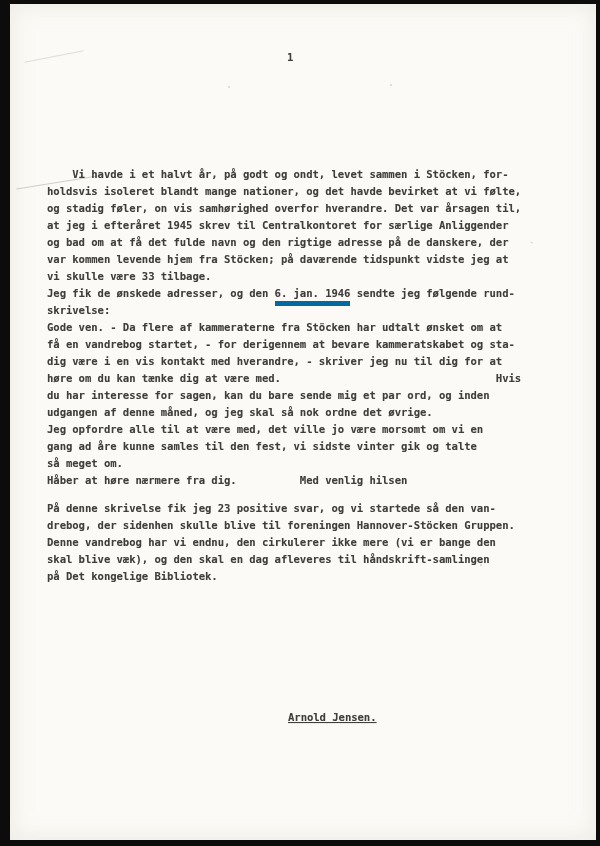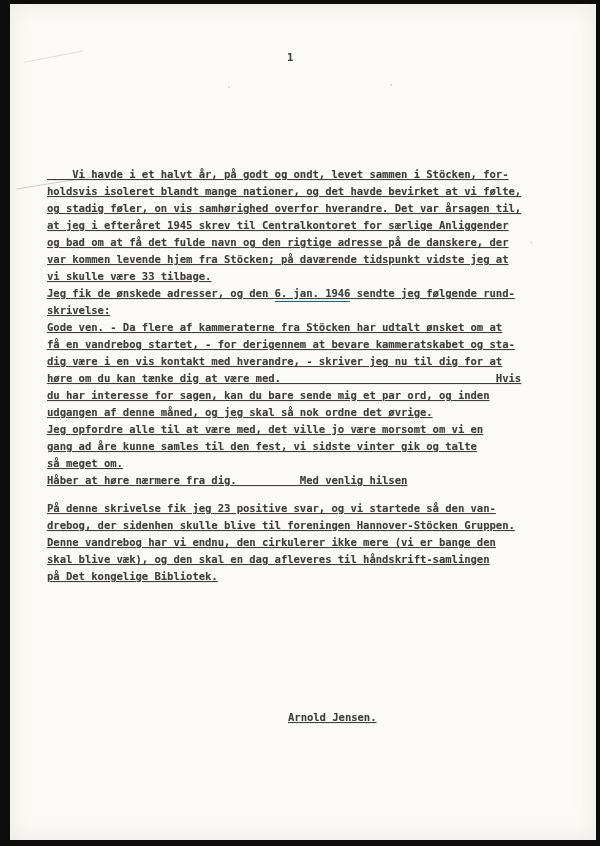--- a/index.html
+++ b/index.html
@@ -41,26 +41,25 @@
   .page-number {
     position: absolute;
     top: 45px;
     left: 277px;
   }
   .letter-body {
     position: absolute;
     top: 162px;
     left: 37px;
     width: 505px;
-    text-decoration: underline;
   }
   .line { min-height: 0; }
   .line:empty { height: 11px; }
   .underlined {
-    border-bottom: 1px solid #0369a1;
+    border-bottom: 5px solid #0369a1;
     padding-bottom: 1.5px;
   }
   .signature {
     position: absolute;
     top: 705px;
     left: 278px;
     text-decoration: underline;
   }
   .artifact {
     position: absolute;

